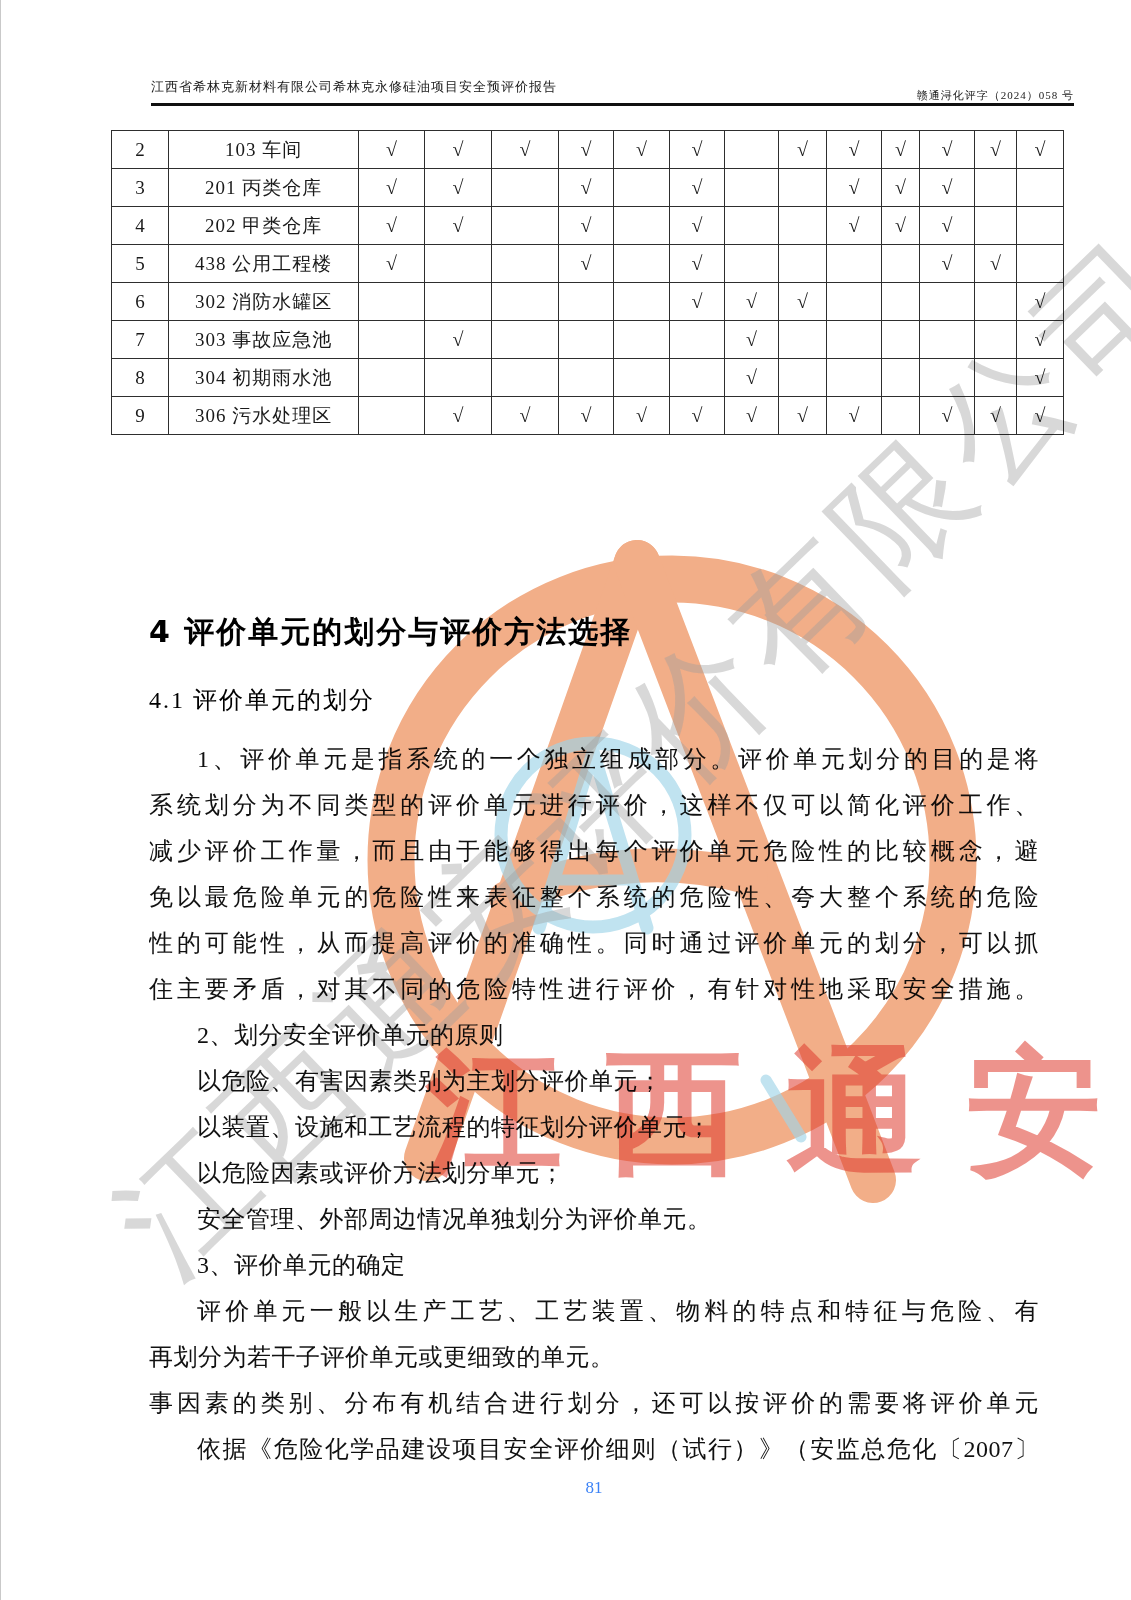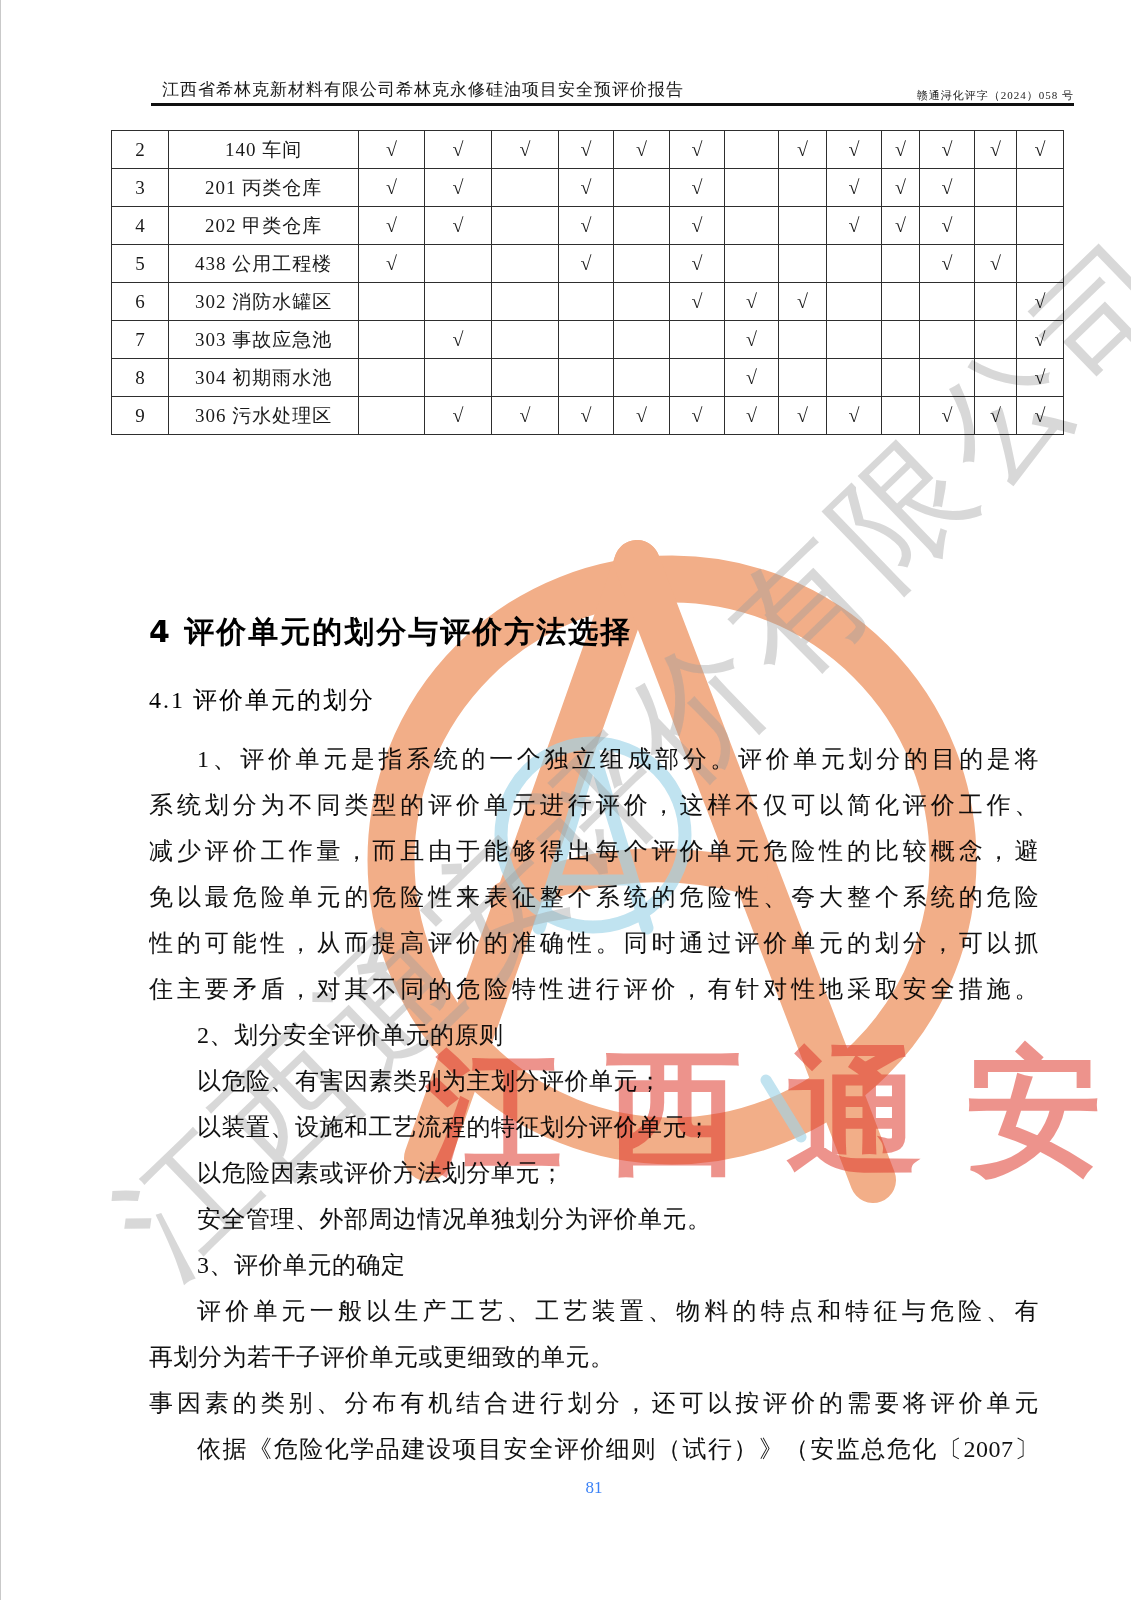--- a/index.html
+++ b/index.html
@@ -7,21 +7,21 @@
     position:relative;
     width:1131px;height:1600px;
     background:#ffffff;
     border-left:1px solid #c9c9c9;
     border-right:1px solid #c9c9c9;
     overflow:hidden;
     font-family:"Liberation Serif","DejaVu Serif",serif;
     color:#1a1a1a;
   }
   
-  .hdr-left{position:absolute;left:150px;top:78px;font-size:17px;letter-spacing:1px;margin-left:11px;}
+  .hdr-left{position:absolute;left:150px;top:78px;font-size:13px;letter-spacing:1px;}
   .hdr-right{position:absolute;right:58px;top:88px;font-size:11px;letter-spacing:1px;}
   .hdr-rule{position:absolute;left:150px;top:103px;width:923px;height:3px;background:#101010;}
   
   table.units{
     position:absolute;left:110px;top:130px;
     border-collapse:collapse;table-layout:fixed;
     font-size:19px;
   }
   table.units td{
     border:1px solid #2e2e2e;
@@ -110,21 +110,21 @@
           <col style="width: 48px;">
           <col style="width: 55px;">
           <col style="width: 38px;">
           <col style="width: 55px;">
           <col style="width: 42px;">
           <col style="width: 47px;">
         </colgroup>
       <tbody>
           <tr>
             <td>2</td>
-            <td class="name-cell">140 车间</td>
+            <td class="name-cell">103 车间</td>
             <td><span class="chk">√</span></td>
             <td><span class="chk">√</span></td>
             <td><span class="chk">√</span></td>
             <td><span class="chk">√</span></td>
             <td><span class="chk">√</span></td>
             <td><span class="chk">√</span></td>
             <td></td>
             <td><span class="chk">√</span></td>
             <td><span class="chk">√</span></td>
             <td><span class="chk">√</span></td>

